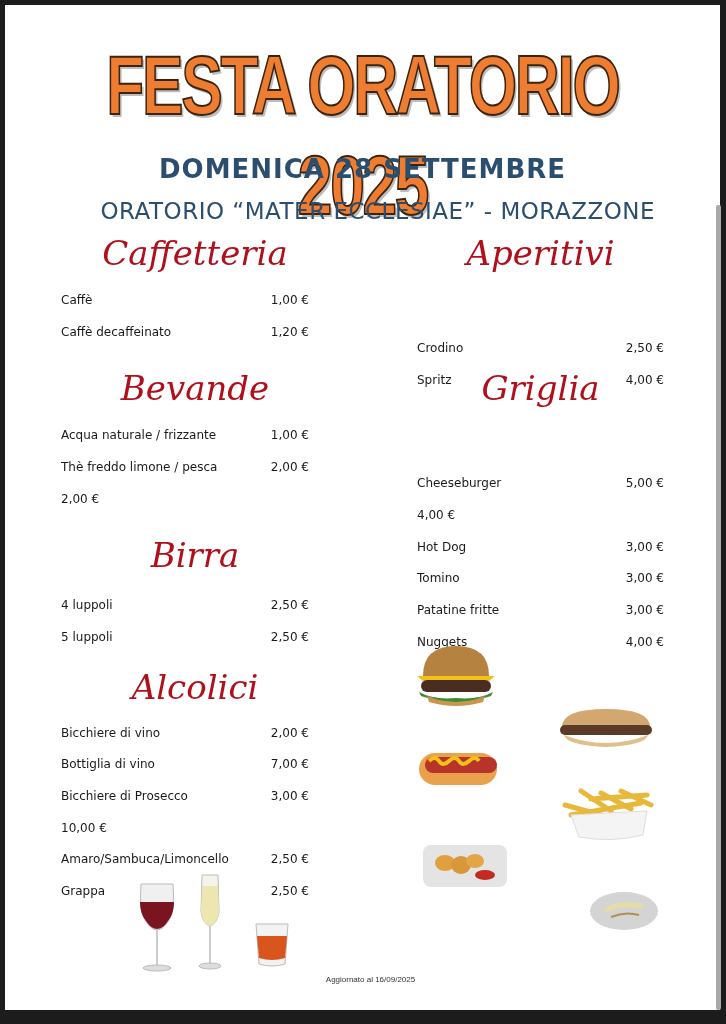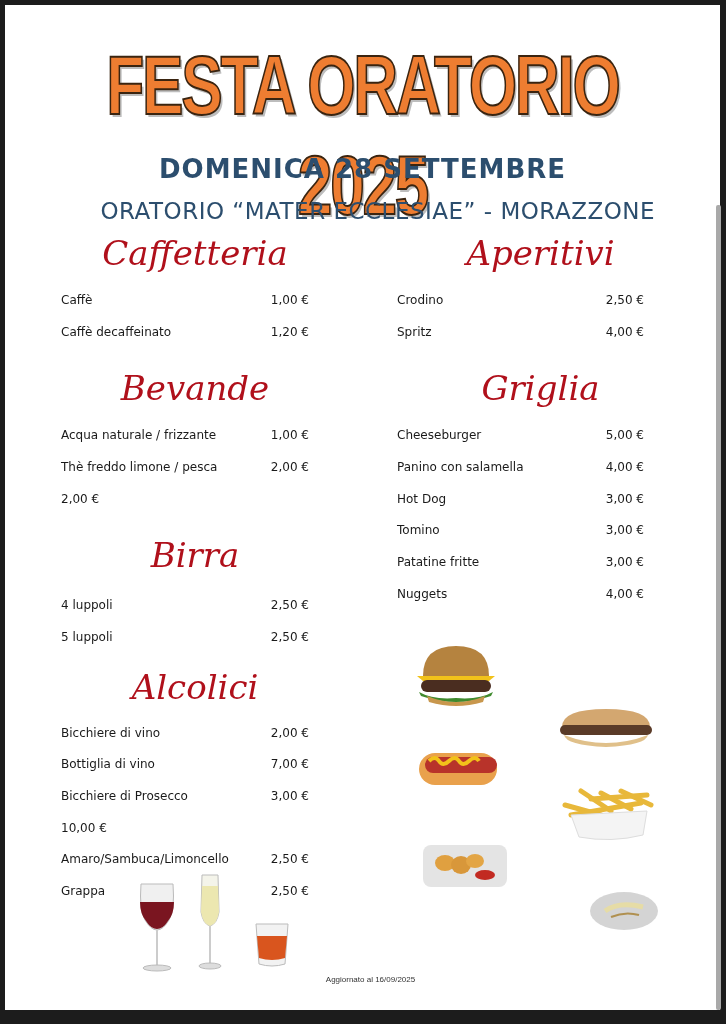--- a/index.html
+++ b/index.html
@@ -37,21 +37,21 @@
   .section-title {
     position: absolute; text-align: center;
     font-family: "DejaVu Serif", serif; font-style: italic;
     font-size: 34px; line-height: 44px; color: #b0101b;
   }
   .item {
     position: absolute; height: 24px; display: flex; justify-content: space-between;
     font-family: "DejaVu Sans", sans-serif; font-size: 12px; line-height: 24px; color: #1a1a1a;
   }
   .left-col .item { left: 56px; width: 248px; }
-  .right-col .item { left: 392px; width: 247px; }
+  .right-col .item { left: 412px; width: 247px; margin-top: 48px; }
   .left-col .section-title { left: 56px; width: 268px; }
   .right-col .section-title { left: 412px; width: 247px; font-style: italic; }
   .img { position: absolute; }
   .footer {
     position: absolute; left: 0; width: 715px; top: 970px; text-align: center;
     font-family: "Liberation Sans", sans-serif; font-size: 8px; color: #333; padding-left: 8px;
   }
 </style>
 </head>
 <body>
@@ -149,21 +149,20 @@
       <span>Spritz</span>
       <span>4,00 €</span>
     </div>
 
     <div class="section-title" style="top:361px">Griglia</div>
     <div class="item" style="top:418px">
       <span>Cheeseburger</span>
       <span>5,00 €</span>
     </div>
     <div class="item" style="top:450px">
-      <span>Panino con salamella</span>
       <span>4,00 €</span>
     </div>
     <div class="item" style="top:482px">
       <span>Hot Dog</span>
       <span>3,00 €</span>
     </div>
     <div class="item" style="top:513px">
       <span>Tomino</span>
       <span>3,00 €</span>
     </div>

